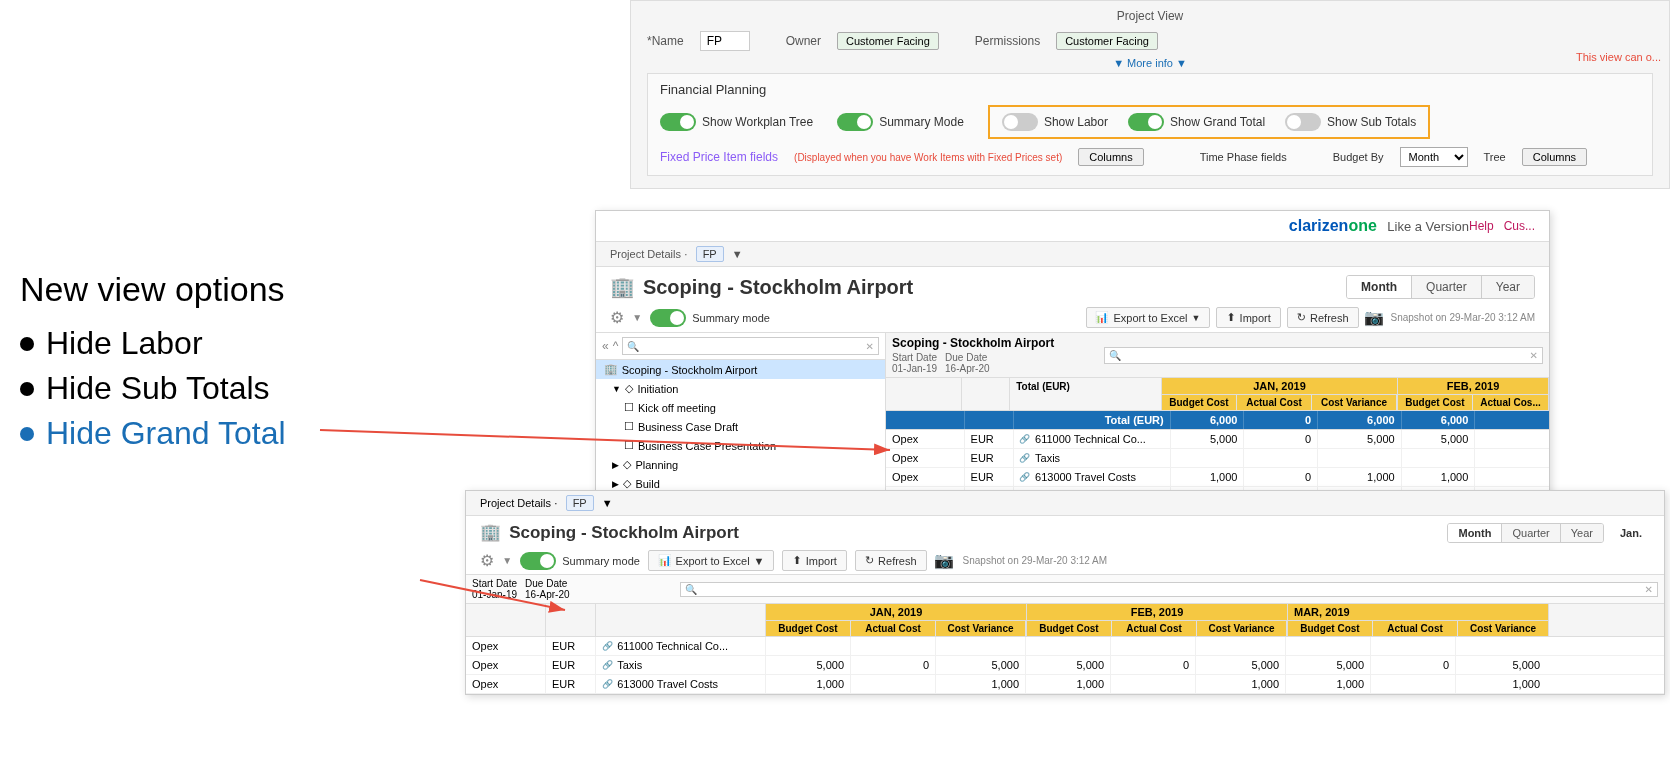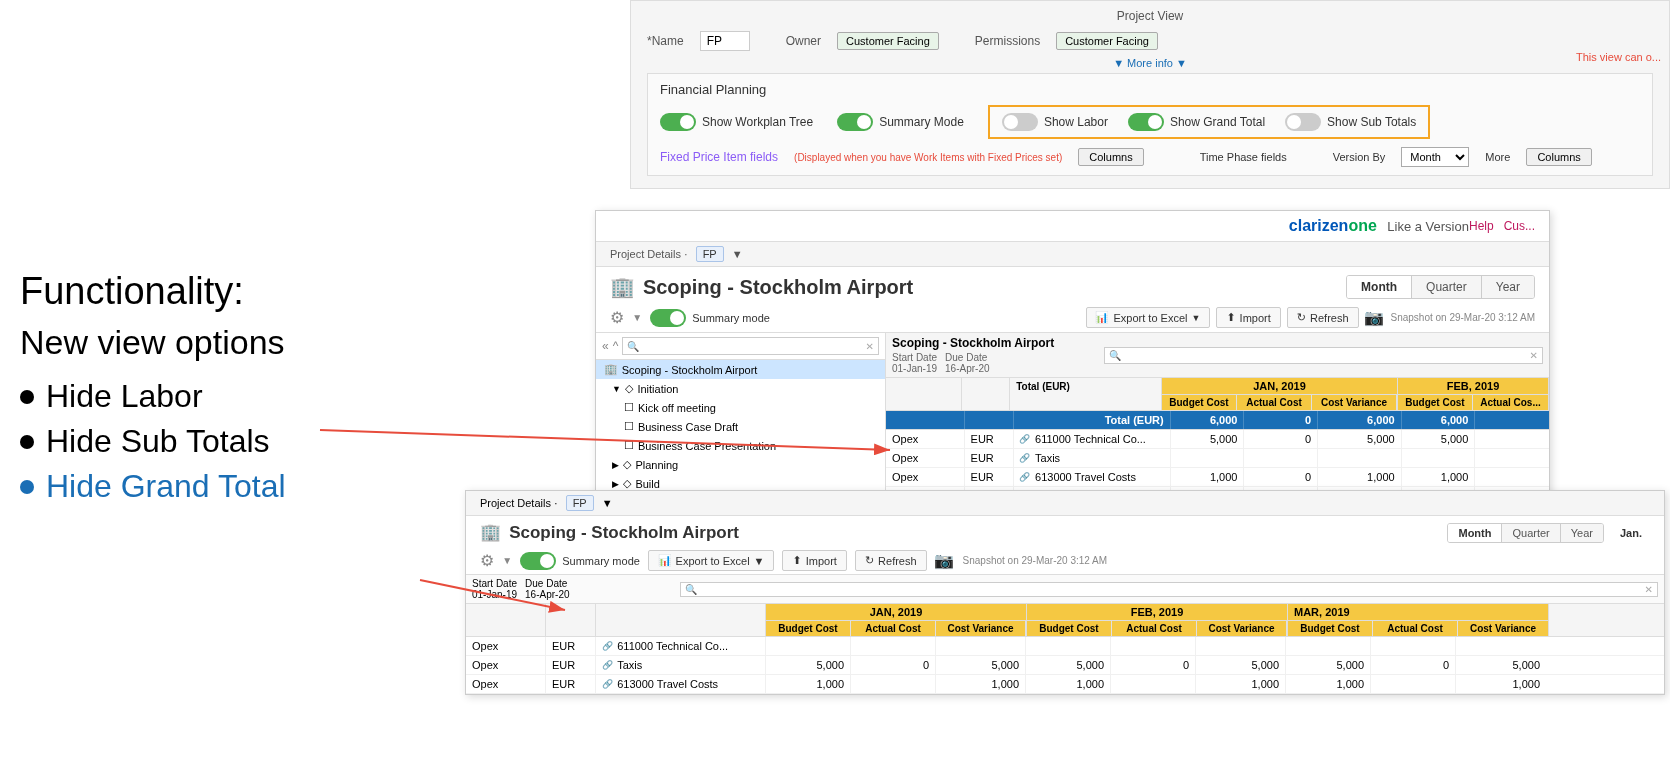--- a/index.html
+++ b/index.html
@@ -418,23 +418,20 @@
       padding: 3px 8px;
       font-size: 11px;
       font-weight: bold;
       color: #333;
     }
   </style>
 </head>
 <body>
 
 <div class="left-content">
-  <div class="functionality-title">
-    <span>Functionality</span><span>:</span>
-  </div>
   <div class="new-view-options">New view options</div>
   <ul class="bullet-list">
     <li>
       <span class="bullet-dot"></span>
       <span>Hide Labor</span>
     </li>
     <li>
       <span class="bullet-dot"></span>
       <span>Hide Sub Totals</span>
     </li>
@@ -483,27 +480,27 @@
           <span class="toggle-off"></span>
           <span>Show Sub Totals</span>
         </div>
       </div>
     </div>
     <div class="fp-fields-row">
       <span class="fp-fields-label">Fixed Price Item fields</span>
       <span class="fp-red-note">(Displayed when you have Work Items with Fixed Prices set)</span>
       <button class="cols-btn">Columns</button>
       <span style="margin-left:40px">Time Phase fields</span>
-      <span style="margin-left:30px">Version By</span>
+      <span style="margin-left:30px">Budget By</span>
       <select class="display-by-select">
         <option>Month</option>
         <option>Quarter</option>
         <option>Year</option>
       </select>
-      <span>More</span>
+      <span>Tree</span>
       <button class="cols-btn">Columns</button>
     </div>
   </div>
 </div>
 
 <div class="app-window">
 
   <div class="app-header">
     <div>
       <span class="app-logo">clarizen<span class="one">one</span></span>

